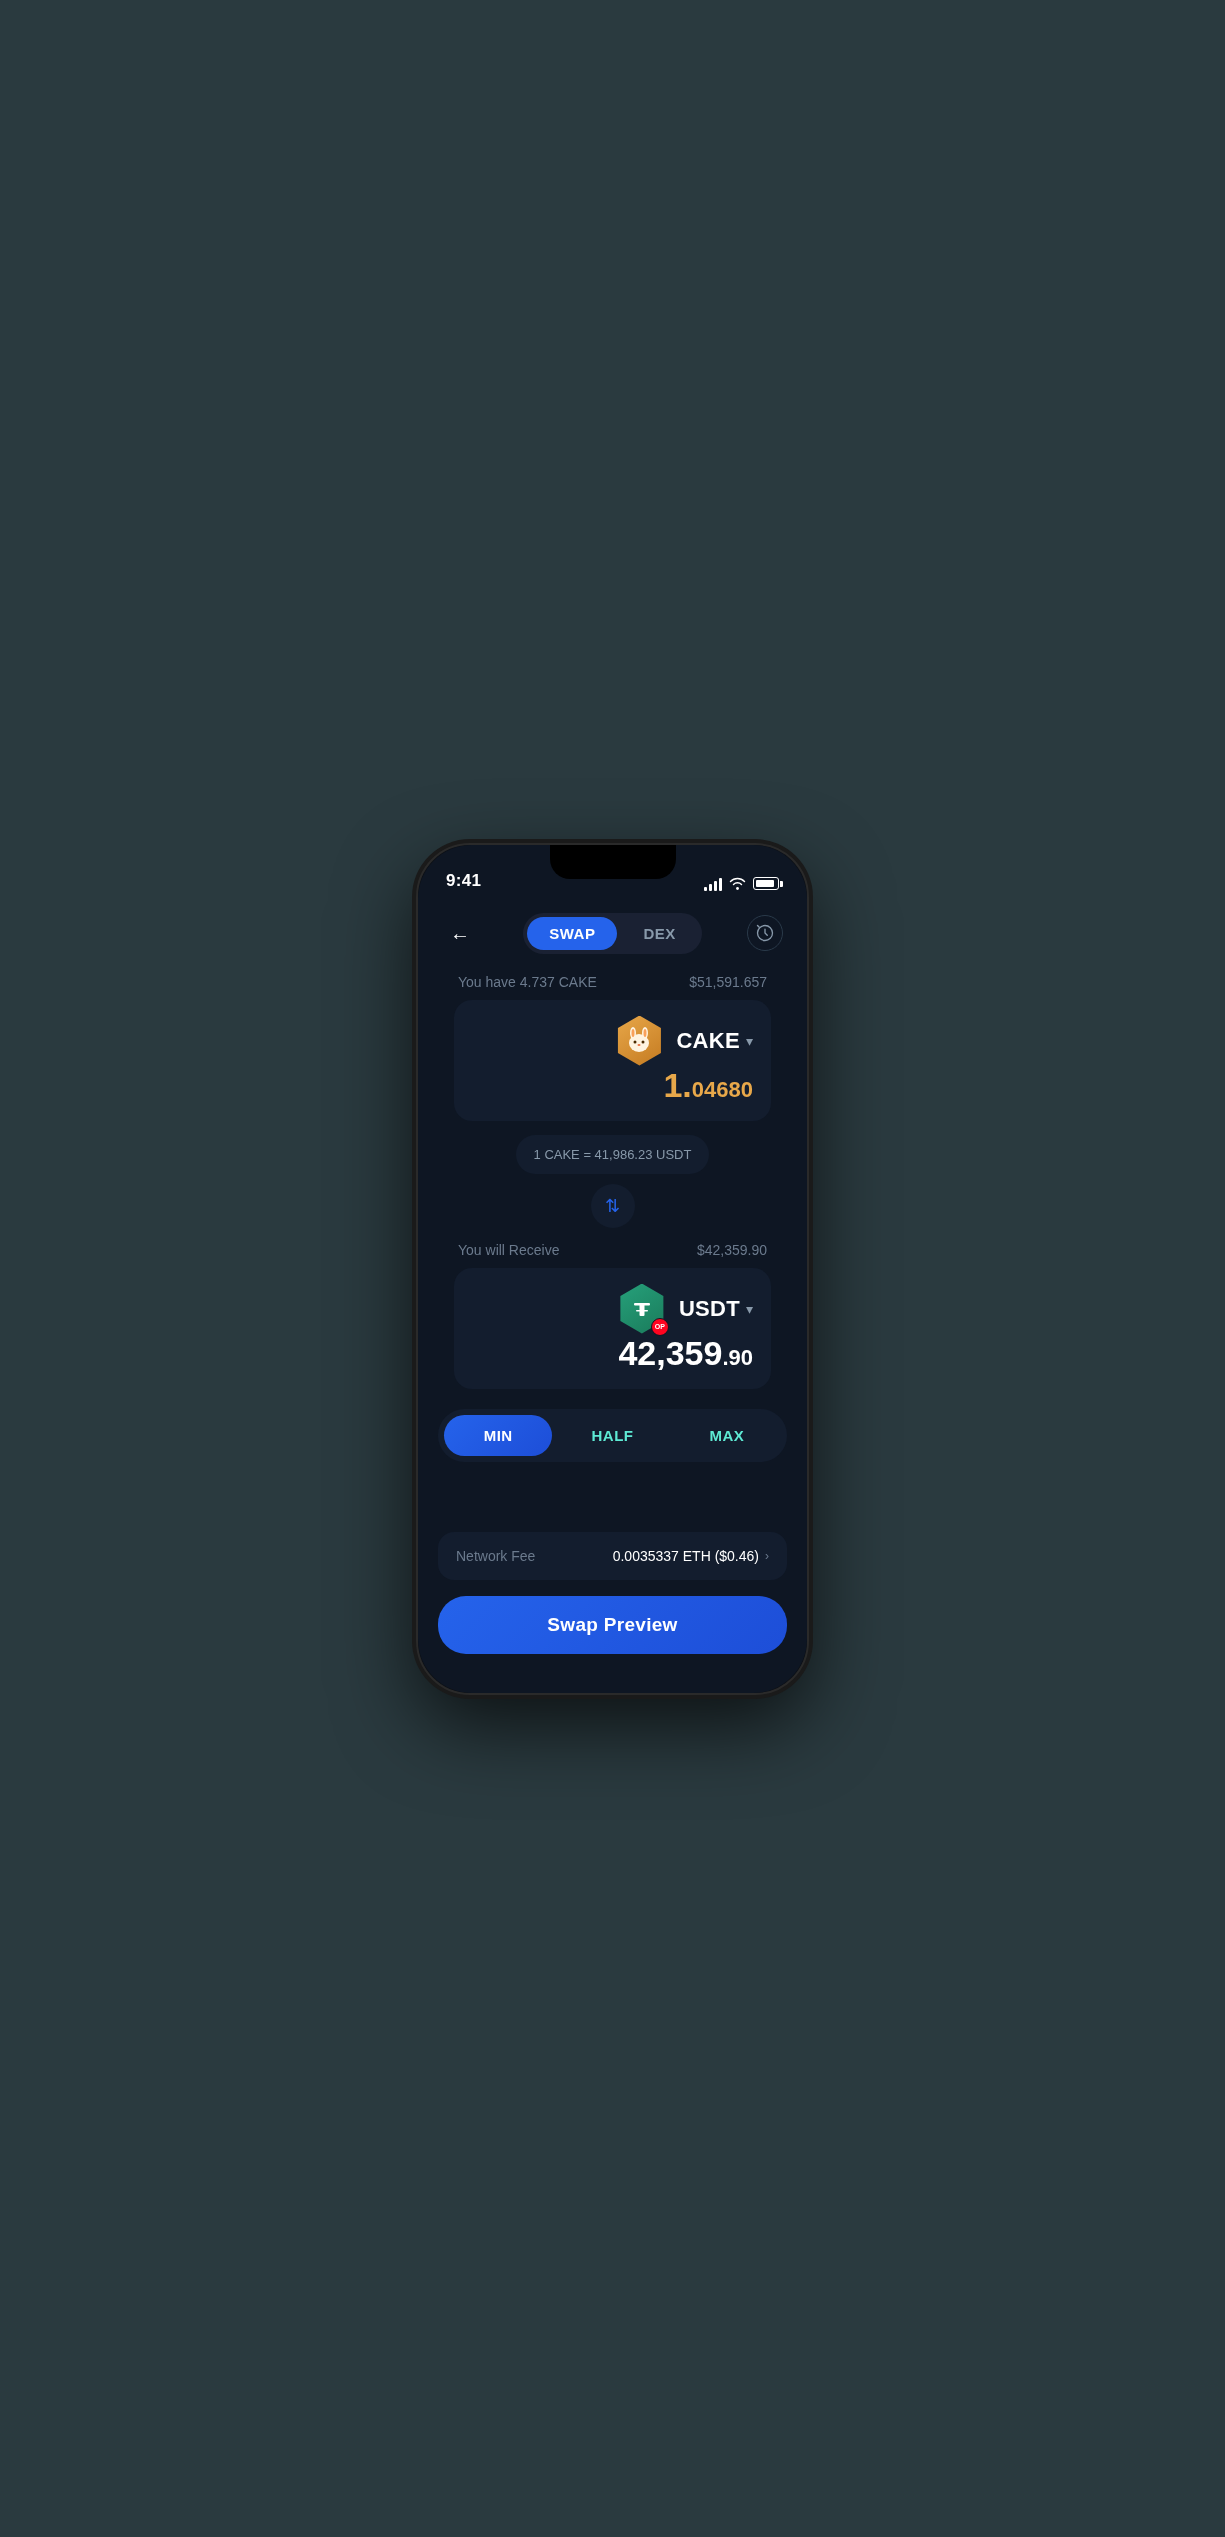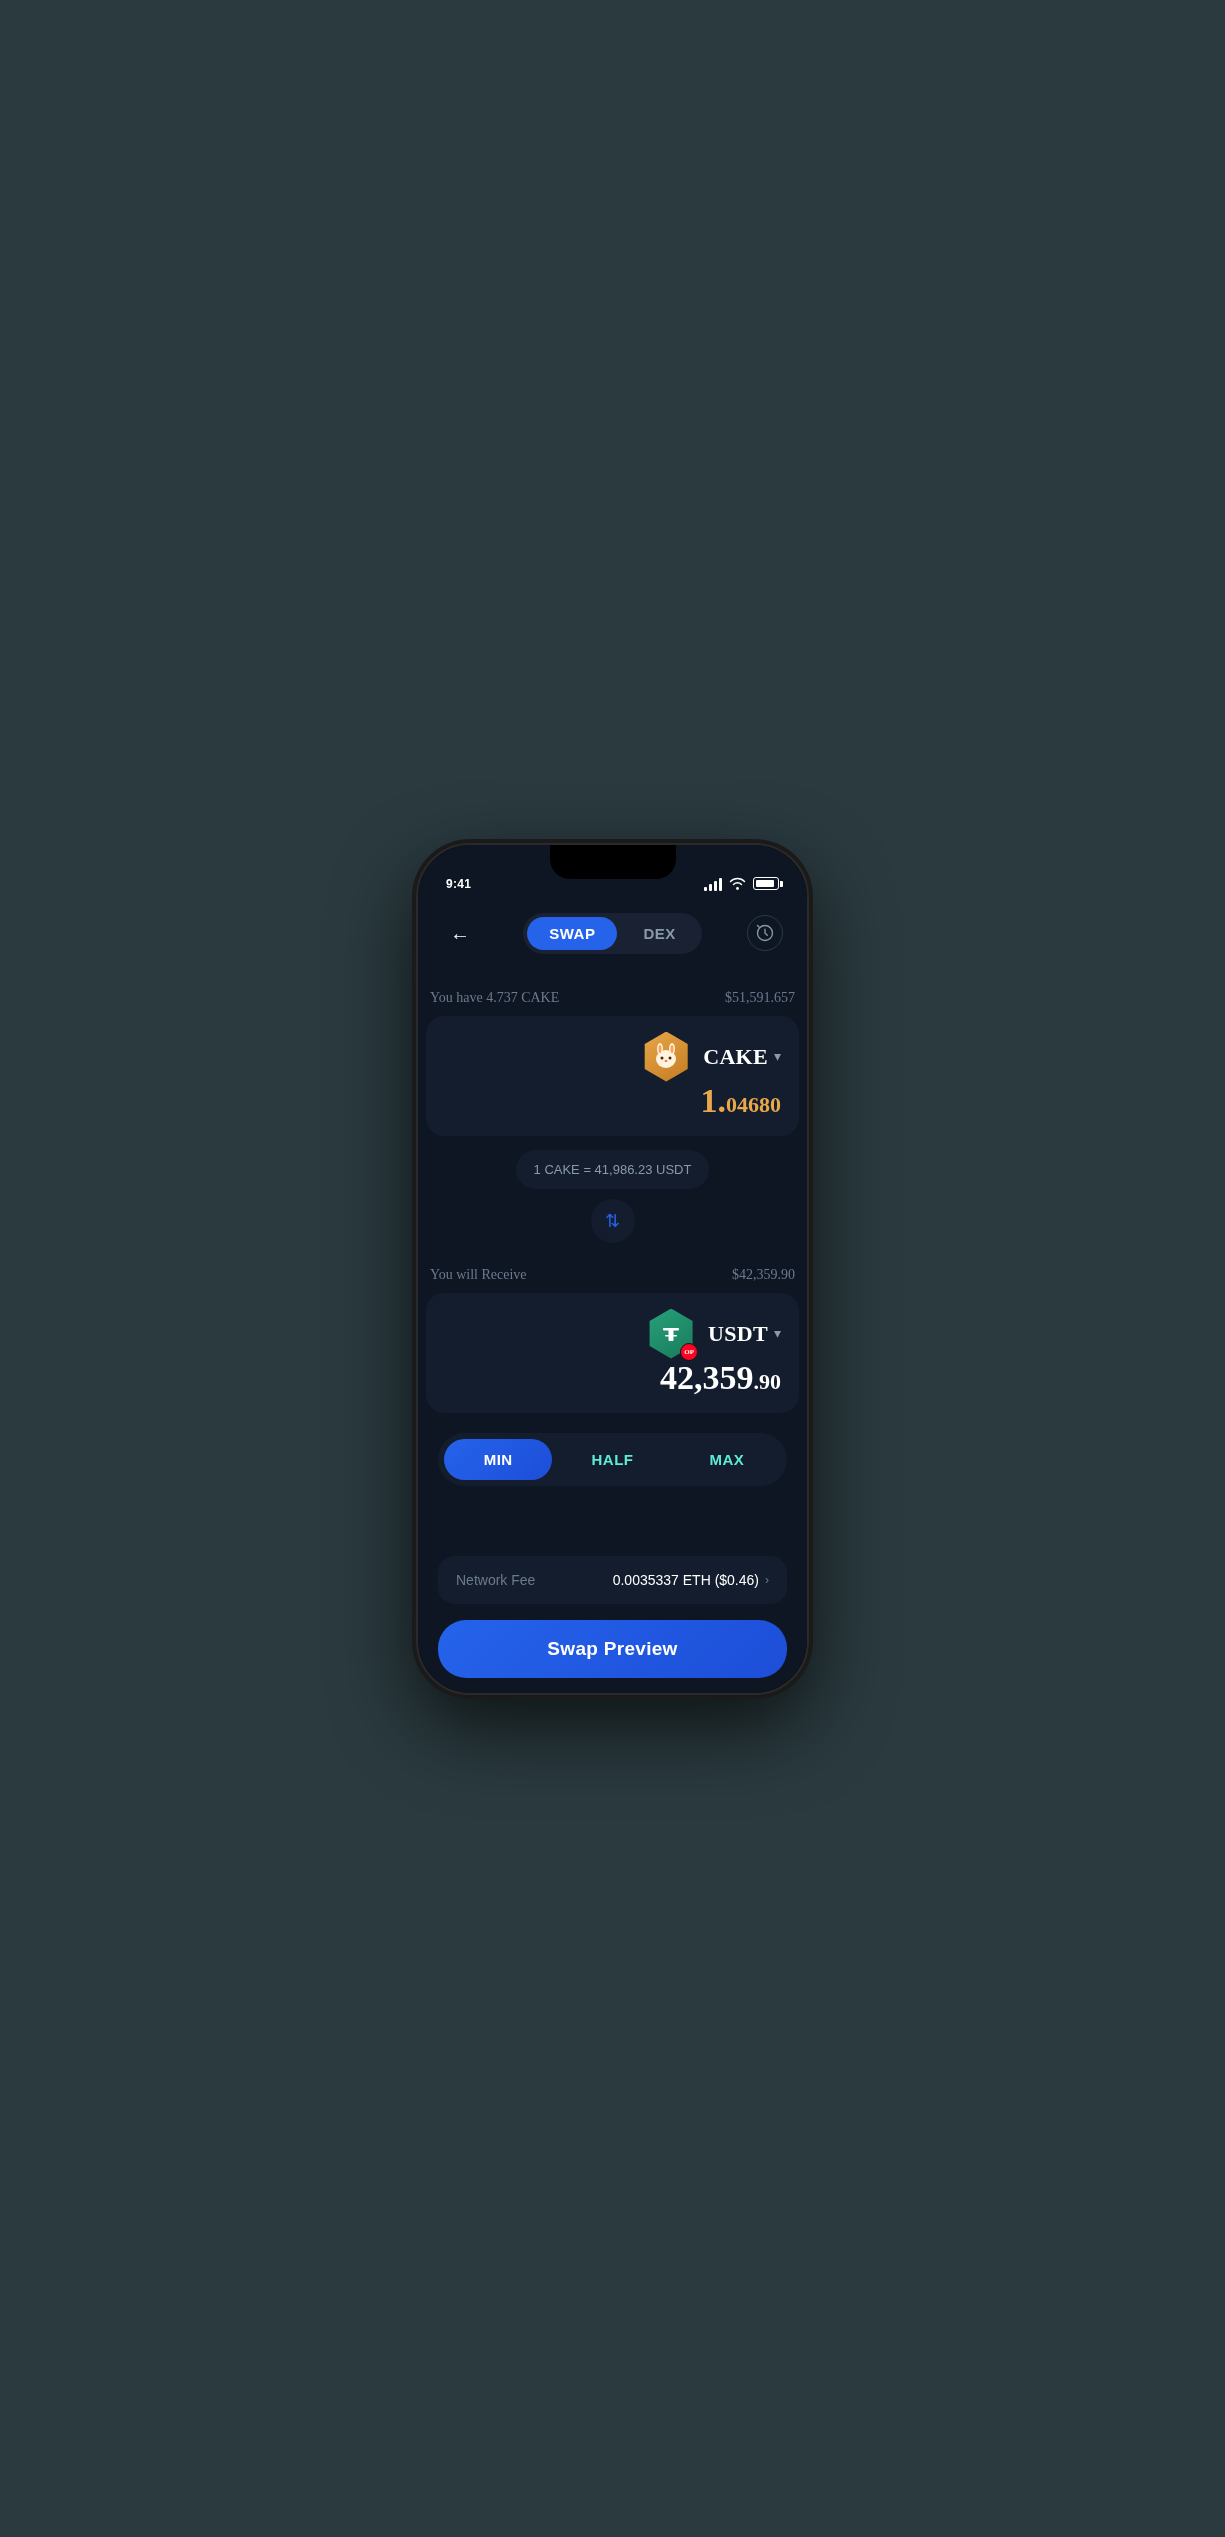--- a/index.html
+++ b/index.html
@@ -45,21 +45,21 @@
       right: 0;
       height: 54px;
       display: flex;
       align-items: flex-end;
       justify-content: space-between;
       padding: 0 28px 8px;
       z-index: 99;
     }
 
     .status-time {
-      font-size: 12px;
+      font-size: 17px;
       font-weight: 600;
       color: #fff;
       letter-spacing: 0.3px;
     }
 
     .status-icons {
       display: flex;
       align-items: center;
       gap: 7px;
     }
@@ -184,23 +184,22 @@
       display: flex;
       align-items: center;
       justify-content: center;
       cursor: pointer;
       color: #8899aa;
       font-size: 16px;
     }
 
     
     .swap-section {
-      padding: 0 8px;
-      margin-top: 24px;
-      font-family: Liberation Serif, serif;
+      padding: 0 36px;
+      margin-top: 8px;
     }
 
     .section-label-row {
       display: flex;
       justify-content: space-between;
       align-items: center;
       margin-bottom: 10px;
       padding: 0 4px;
     }
 

